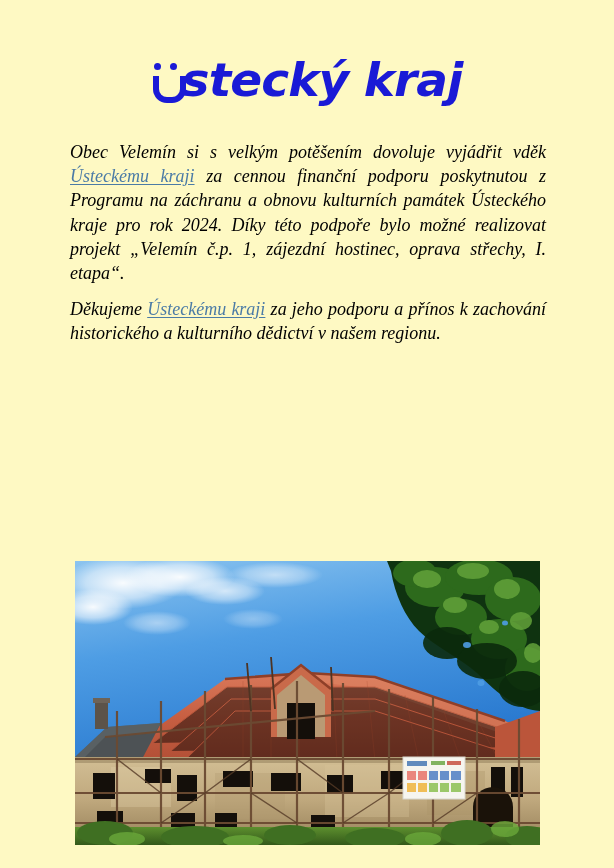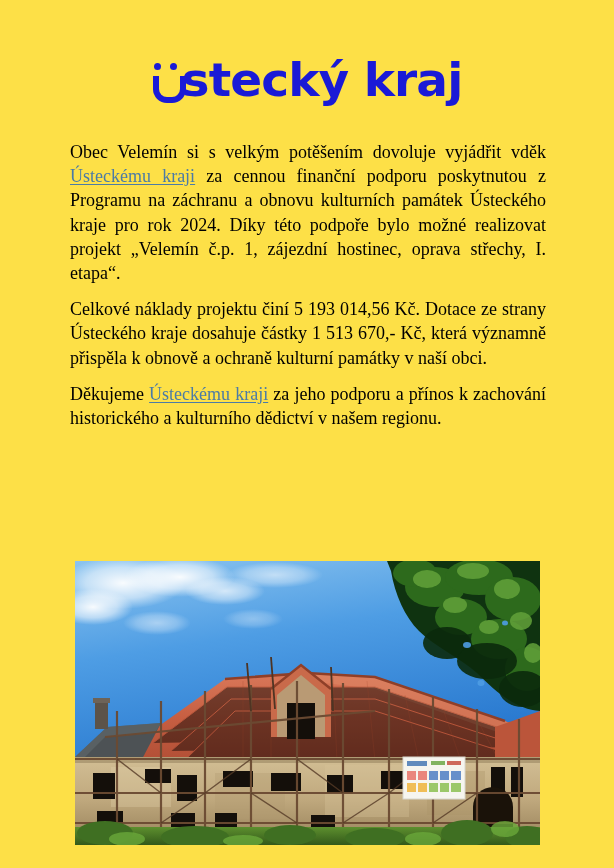--- a/index.html
+++ b/index.html
@@ -14,21 +14,22 @@
     position: relative;
     overflow: hidden;
     font-family: "Liberation Serif", "DejaVu Serif", serif;
     color: #000000;
   }
 
   
   .page {
     position: absolute;
     inset: 0;
-    background: #fde047;
+    background: #fef9c3;
+    font-style: italic;
   }
 
   
   .logo-block {
     position: absolute;
     left: 0;
     top: 56px;
     width: 614px;
     text-align: center;
   }
@@ -124,21 +125,20 @@
       <span class="logo-u">
         <span class="logo-u-dot left"></span>
         <span class="logo-u-dot right"></span>
         <span class="logo-u-bowl"></span>
       </span><span id="logo-rest">stecký kraj</span>
     </span>
   </div>
 
   <div class="content">
     <p class="para" id="para-intro"><span>Obec Velemín si s velkým potěšením dovoluje vyjádřit vděk </span><a class="doclink" href="#">Ústeckému kraji</a><span> za cennou finanční podporu poskytnutou z Programu na záchranu a obnovu kulturních památek Ústeckého kraje pro rok 2024. Díky této podpoře bylo možné realizovat projekt „Velemín č.p. 1, zájezdní hostinec, oprava střechy, I. etapa“.</span></p>
-    <p class="para" id="para-costs"><span>Celkové náklady projektu činí 5 193 014,56 Kč. Dotace ze strany Ústeckého kraje dosahuje částky 1 513 670,- Kč, která významně přispěla k obnově a ochraně kulturní památky v naší obci.</span></p>
     <p class="para" id="para-thanks"><span>Děkujeme </span><a class="doclink" href="#">Ústeckému kraji</a><span> za jeho podporu a přínos k zachování historického a kulturního dědictví v našem regionu.</span></p>
   </div>
 
   <div class="photo">
     <svg viewBox="0 0 465 284" preserveAspectRatio="none">
       <defs>
         <linearGradient id="skyGrad" x1="0" y1="0" x2="0.35" y2="1">
           <stop offset="0" stop-color="#8cc4ef"></stop>
           <stop offset="0.45" stop-color="#4e9de4"></stop>
           <stop offset="1" stop-color="#2a7ad0"></stop>

